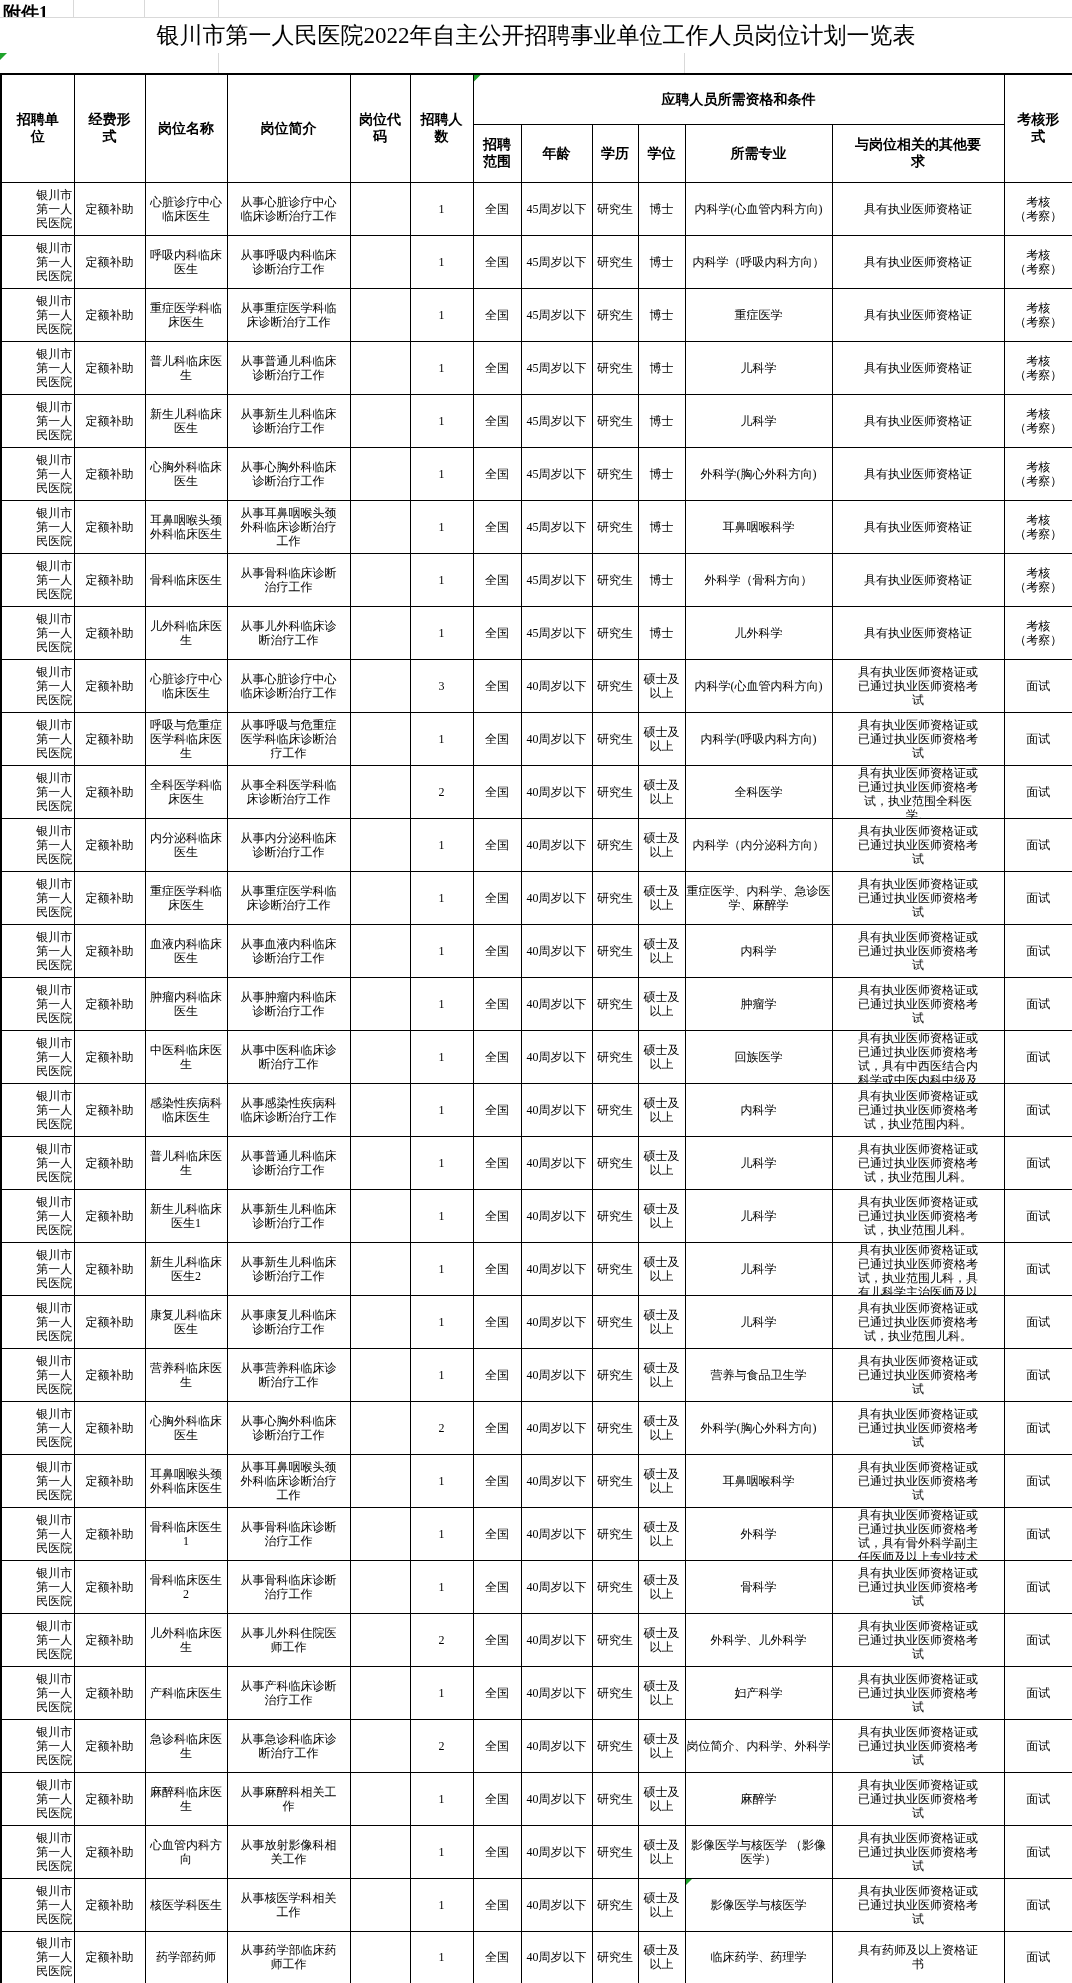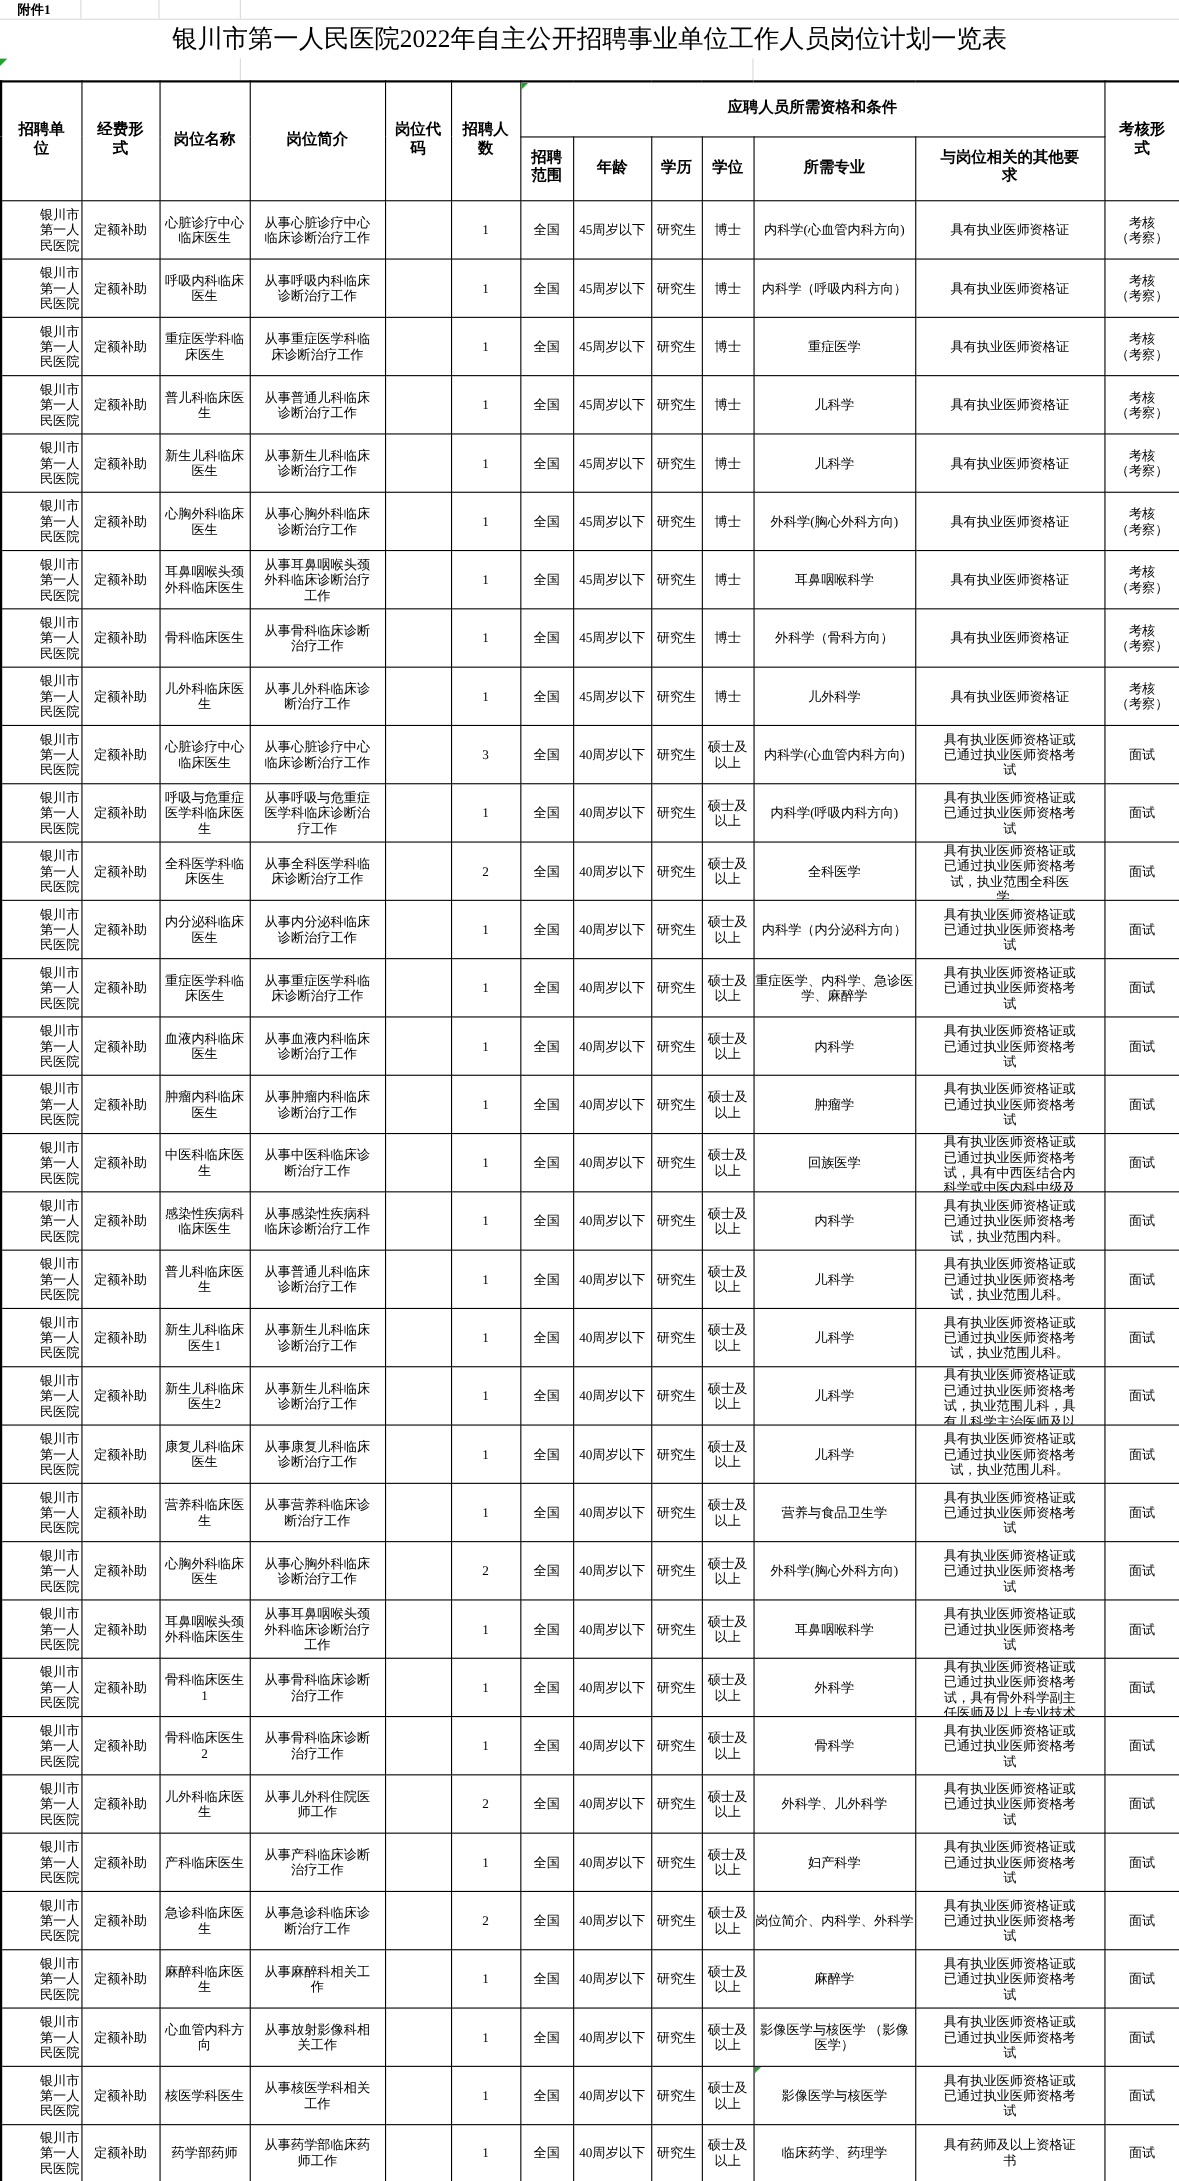--- a/index.html
+++ b/index.html
@@ -2,32 +2,32 @@
 <html><head>
 <meta charset="utf-8">
 <style>
   html,body{margin:0;padding:0;background:#fff;}
   #page{position:relative;width:1072px;height:1983px;background:#fff;
         font-family:"Liberation Serif","DejaVu Serif",serif;color:#000;}
   
   .strip{position:relative;box-sizing:border-box;width:1072px;overflow:hidden;}
   #attach-row{height:18px;border-bottom:1px solid #d9d9d9;}
   #attach-row .vline{position:absolute;top:0;bottom:0;width:1px;background:#d9d9d9;}
-  #attach-label{position:absolute;left:16px;top:1px;font-size:12px;font-weight:bold;white-space:nowrap;}
+  #attach-label{position:absolute;left:3px;top:1px;font-size:18px;font-weight:bold;white-space:nowrap;}
   #title-row{height:35px;display:flex;align-items:center;justify-content:center;}
   #page-title{font-size:23px;font-weight:normal;letter-spacing:0px;white-space:nowrap;}
   #spacer-row{height:20px;}
   #spacer-row .vline{position:absolute;top:0;bottom:0;width:1px;background:#d9d9d9;}
   .corner-tri{position:absolute;top:0;left:0;width:7px;height:7px;background:#1ea32b;
               clip-path:polygon(0 0,100% 0,0 100%);}
   
   table{border-collapse:collapse;table-layout:fixed;width:1072px;border:2px solid #000;}
   th,td{border:1px solid #000;text-align:center;vertical-align:middle;
         position:relative;overflow:hidden;padding:0;}
-  th{font-size:14px;font-weight:bold;white-space:pre-line;line-height:17px;font-family:Liberation Mono, monospace;}
+  th{font-size:14px;font-weight:bold;white-space:pre-line;line-height:17px;}
   td{font-size:12px;line-height:14px;}
   .clip{max-height:52px;overflow:hidden;white-space:pre-line;word-break:break-all;}
   thead tr.h1{height:50px;}
   thead tr.h2{height:58px;padding-left:28px;}
   tbody tr{height:53px;}
   td.c-unit .clip{padding:0 1px;margin-left:33px;}
   td.c-name .clip{padding:0 2px;}
   td.c-desc .clip{padding:0 8px;}
   td.c-other .clip{padding:0 20px;}
 </style>

